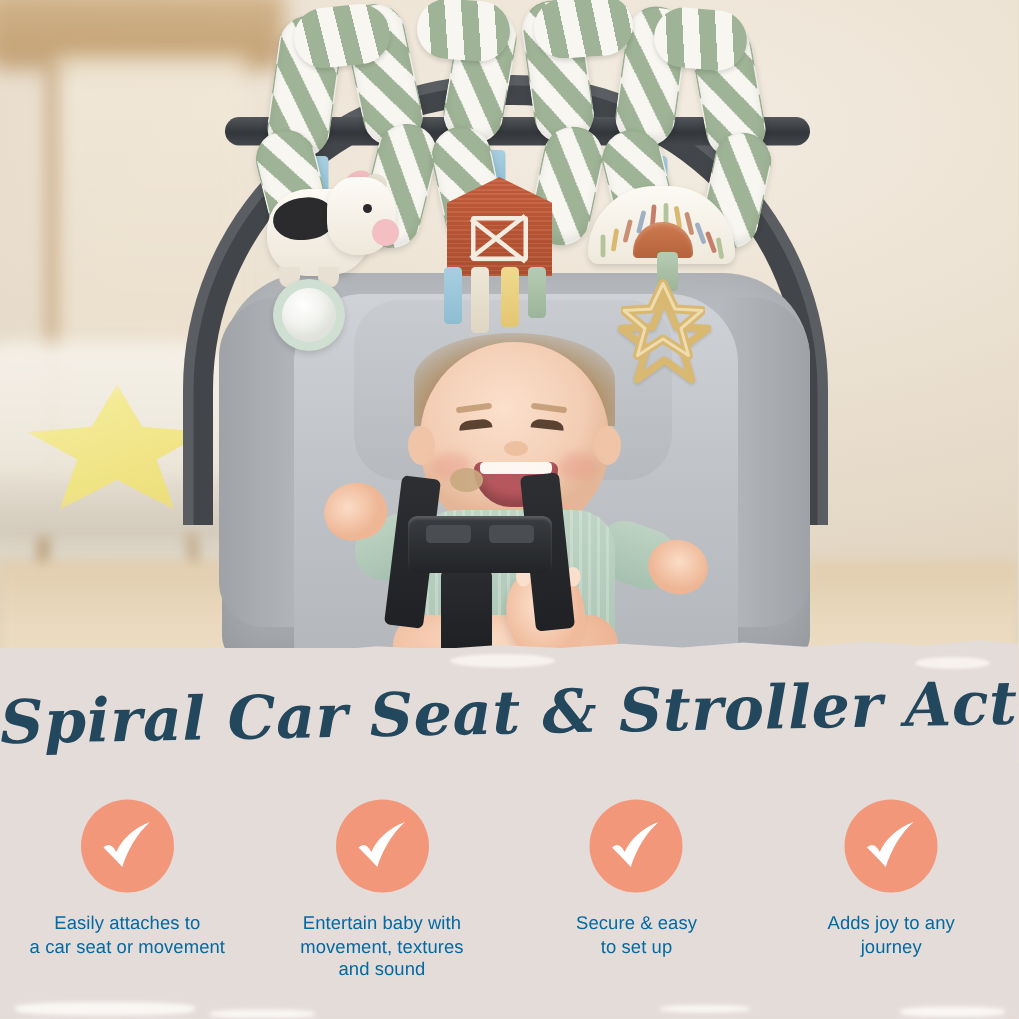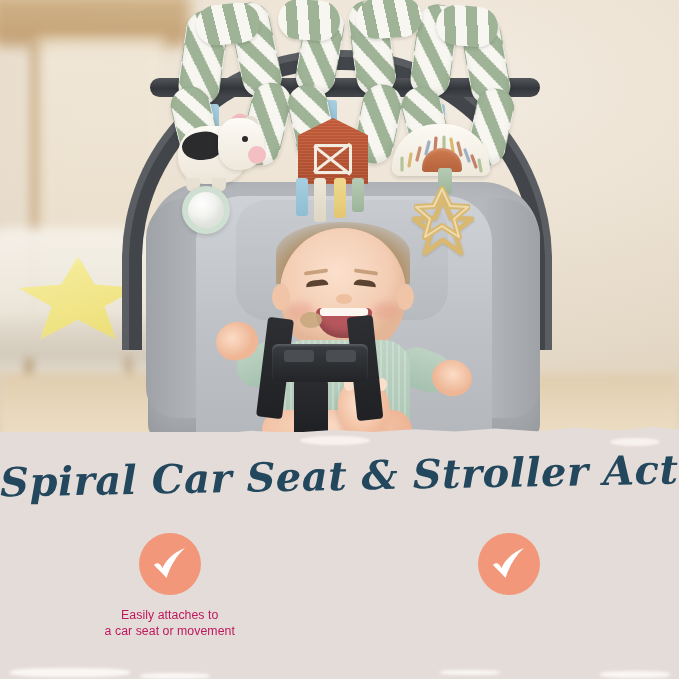--- a/index.html
+++ b/index.html
@@ -271,21 +271,21 @@
               font-style:italic; font-weight:700; font-size:40px; letter-spacing:.5px;
               color:#23475c; white-space:nowrap;
               transform:rotate(-1.1deg); }
 
   .features { position:absolute; left:0; top:533px; width:679px;
               display:flex; }
   .feature { flex:1 1 0; display:flex; flex-direction:column; align-items:center; }
   .check-circle { width:62px; height:62px; border-radius:50%;
                   background:#f2977a; display:flex; align-items:center; justify-content:center;
                   margin-bottom:13px; }
-  .feature-text { font-size:12.3px; line-height:15.6px; color:#be185d;
+  .feature-text { font-size:12.3px; line-height:15.6px; color:#0369a1;
                   text-align:center; letter-spacing:.05px; max-width:140px; }
 </style>
 </head>
 <body>
 
 <div id="canvas">
 
   <div class="photo">
     <div class="wall"></div>
     <div class="cabinet"></div>
@@ -442,27 +442,54 @@
         <svg width="42" height="42" viewBox="0 0 42 42">
           <path d="M5 22 C8 19 11 20 13.5 25 C17 17 25 9 36 5 C27 13 21 24 17.5 35 C14 31 9 26 5 22 Z" fill="#ffffff"></path>
         </svg>
       </div>
       <div class="feature-text">
         <div>Easily attaches to</div>
         <div>a car seat or movement</div>
       </div>
     </div>
 
-
-
     <div class="feature">
       <div class="check-circle">
         <svg width="42" height="42" viewBox="0 0 42 42">
           <path d="M5 22 C8 19 11 20 13.5 25 C17 17 25 9 36 5 C27 13 21 24 17.5 35 C14 31 9 26 5 22 Z" fill="#ffffff"></path>
         </svg>
+      </div>
+      <div class="feature-text">
+        <div>Entertain baby with</div>
+        <div>movement, textures</div>
+        <div>and sound</div>
+      </div>
+    </div>
+
+    <div class="feature">
+      <div class="check-circle">
+        <svg width="42" height="42" viewBox="0 0 42 42">
+          <path d="M5 22 C8 19 11 20 13.5 25 C17 17 25 9 36 5 C27 13 21 24 17.5 35 C14 31 9 26 5 22 Z" fill="#ffffff"></path>
+        </svg>
+      </div>
+      <div class="feature-text">
+        <div>Secure &amp; easy</div>
+        <div>to set up</div>
+      </div>
+    </div>
+
+    <div class="feature">
+      <div class="check-circle">
+        <svg width="42" height="42" viewBox="0 0 42 42">
+          <path d="M5 22 C8 19 11 20 13.5 25 C17 17 25 9 36 5 C27 13 21 24 17.5 35 C14 31 9 26 5 22 Z" fill="#ffffff"></path>
+        </svg>
+      </div>
+      <div class="feature-text">
+        <div>Adds joy to any</div>
+        <div>journey</div>
       </div>
     </div>
 
   </div>
 
   <div class="panel-bottom-brush">
     <div class="bb" style="left:10px;bottom:2px;width:120px;height:9px;"></div>
     <div class="bb" style="left:140px;bottom:0px;width:70px;height:6px;"></div>
     <div class="bb" style="left:440px;bottom:4px;width:60px;height:5px;"></div>
     <div class="bb" style="left:600px;bottom:1px;width:70px;height:7px;"></div>

